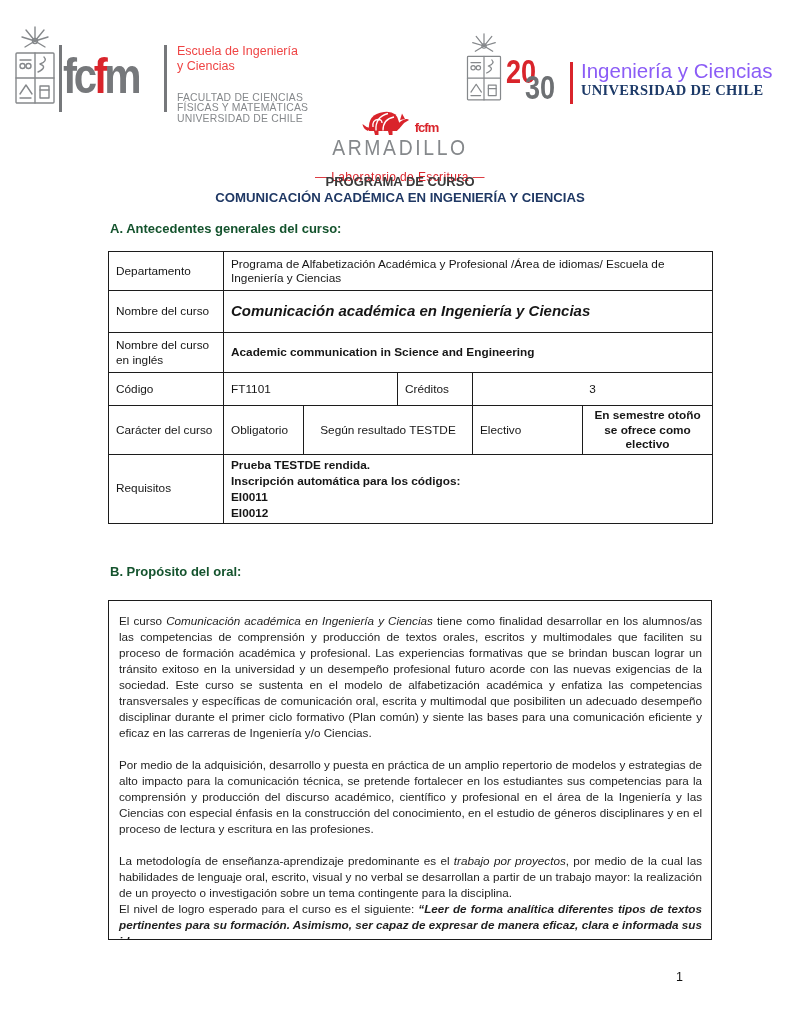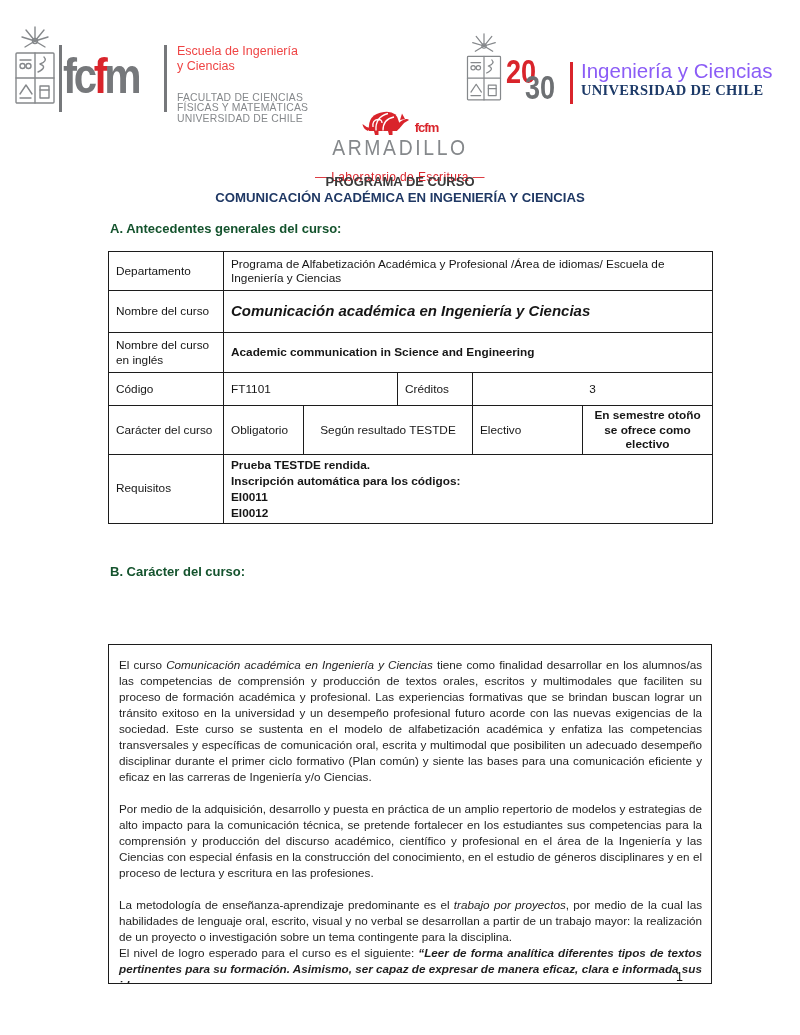--- a/index.html
+++ b/index.html
@@ -54,21 +54,21 @@
   .course-table td { border:1.6px solid #1c1c1c; padding:2px 7px; vertical-align:middle;
                      line-height:14.5px; overflow:hidden; }
   .ctr { text-align:center; }
   .bold { font-weight:bold;margin-left:33px; }
   .course-name-val { font-weight:bold; font-style:italic; font-size:15px; }
   .req-line { line-height:16px; font-weight:bold; }
 
   
   .prop-box { left:108px; top:600px; width:604px; height:340px; box-sizing:border-box;
               border:1.6px solid #1c1c1c; padding:12px 9px 0 10px; overflow:hidden;
-              font-size:11.7px; line-height:16px; text-align:justify; color:#1f1f1f;margin-top:44px; }
+              font-size:11.7px; line-height:16px; text-align:justify; color:#1f1f1f; }
   .para { margin:0 0 16px 0; }
   .para.tight { margin:0; }
   .it { font-style:italic; }
   .bi { font-weight:bold; font-style:italic; }
 
   .page-num { left:676px; top:970px; font-size:12.5px; color:#111; }
 
   svg .stroke { stroke:#85888b; fill:none; stroke-width:1.4; stroke-linecap:round; stroke-linejoin:round; }
 </style>
 </head>
@@ -215,21 +215,21 @@
       <td colspan="6">
         <div class="req-line">Prueba TESTDE rendida.</div>
         <div class="req-line">Inscripción automática para los códigos:</div>
         <div class="req-line">EI0011</div>
         <div class="req-line">EI0012</div>
       </td>
     </tr>
   </tbody>
     </table>
 
-  <div class="abs sec-heading sec-b">B. Carácter del curso:</div>
+  <div class="abs sec-heading sec-b">B. Propósito del oral:</div>
 
   <div class="abs prop-box">
     <div class="para"><span>El curso </span><span class="it">Comunicación académica en Ingeniería y Ciencias</span><span> tiene como finalidad desarrollar en los alumnos/as las competencias de comprensión y producción de textos orales, escritos y multimodales que faciliten su proceso de formación académica y profesional. Las experiencias formativas que se brindan buscan lograr un tránsito exitoso en la universidad y un desempeño profesional futuro acorde con las nuevas exigencias de la sociedad. Este curso se sustenta en el modelo de alfabetización académica y enfatiza las competencias transversales y específicas de comunicación oral, escrita y multimodal que posibiliten un adecuado desempeño disciplinar durante el primer ciclo formativo (Plan común) y siente las bases para una comunicación eficiente y eficaz en las carreras de Ingeniería y/o Ciencias.</span></div>
     <div class="para">Por medio de la adquisición, desarrollo y puesta en práctica de un amplio repertorio de modelos y estrategias de alto impacto para la comunicación técnica, se pretende fortalecer en los estudiantes sus competencias para la comprensión y producción del discurso académico, científico y profesional en el área de la Ingeniería y las Ciencias con especial énfasis en la construcción del conocimiento, en el estudio de géneros disciplinares y en el proceso de lectura y escritura en las profesiones.</div>
     <div class="para tight"><span>La metodología de enseñanza-aprendizaje predominante es el </span><span class="it">trabajo por proyectos</span><span>, por medio de la cual las habilidades de lenguaje oral, escrito, visual y no verbal se desarrollan a partir de un trabajo mayor: la realización de un proyecto o investigación sobre un tema contingente para la disciplina.</span></div>
     <div class="para tight"><span>El nivel de logro esperado para el curso es el siguiente: </span><span class="bi">“Leer de forma analítica diferentes tipos de textos pertinentes para su formación. Asimismo, ser capaz de expresar de manera eficaz, clara e informada sus ideas, en</span></div>
   </div>
 
   <div class="abs page-num">1</div>
 

